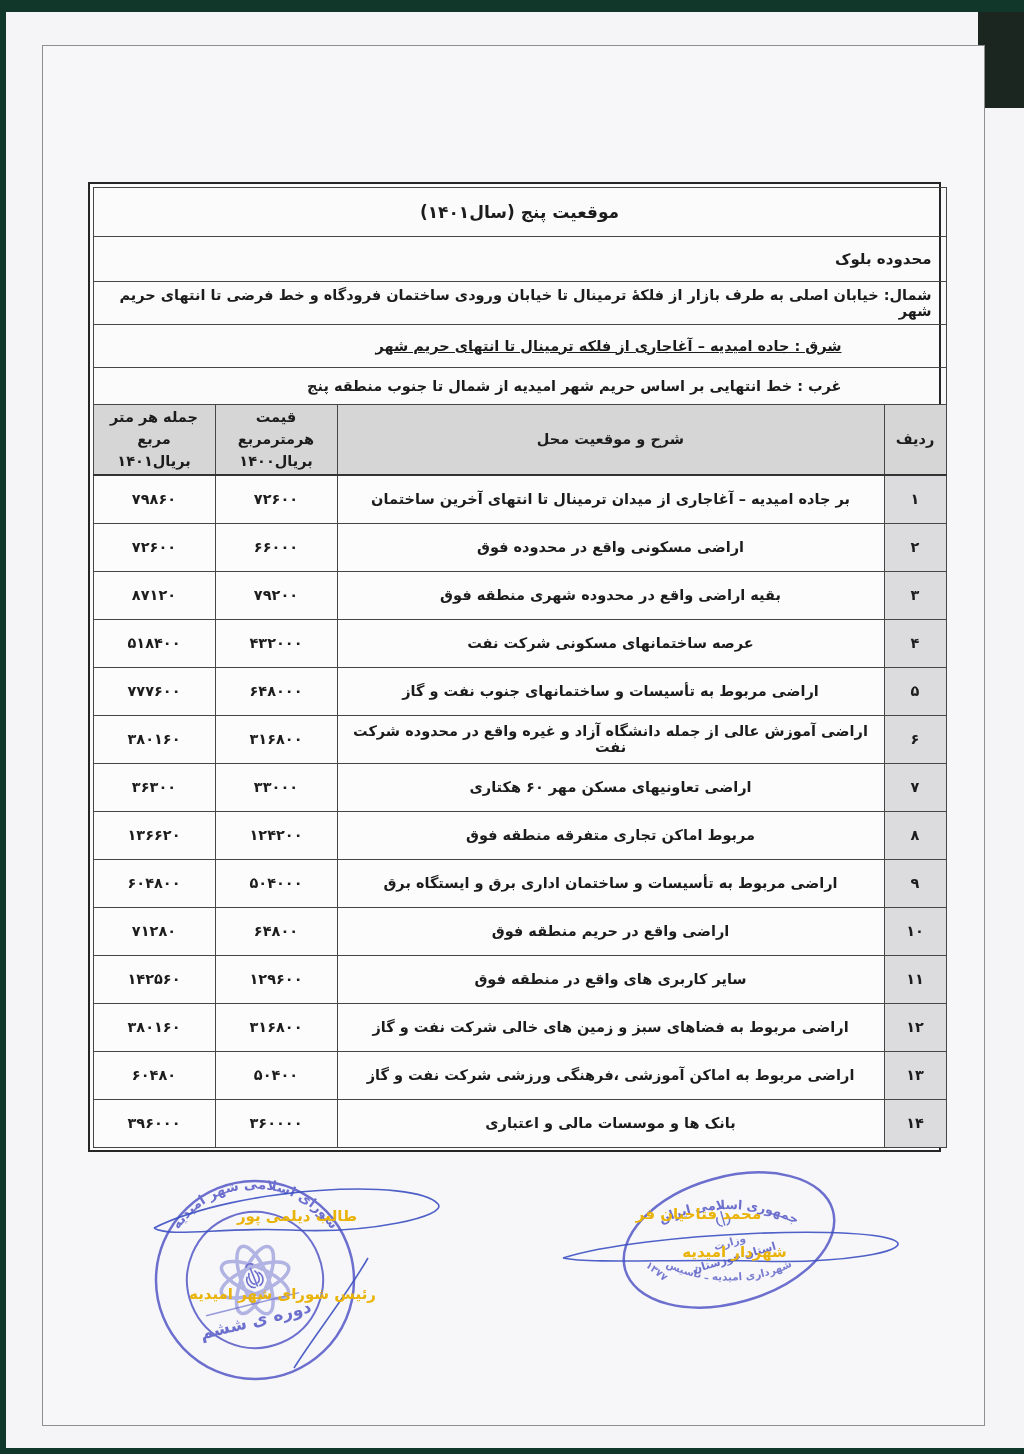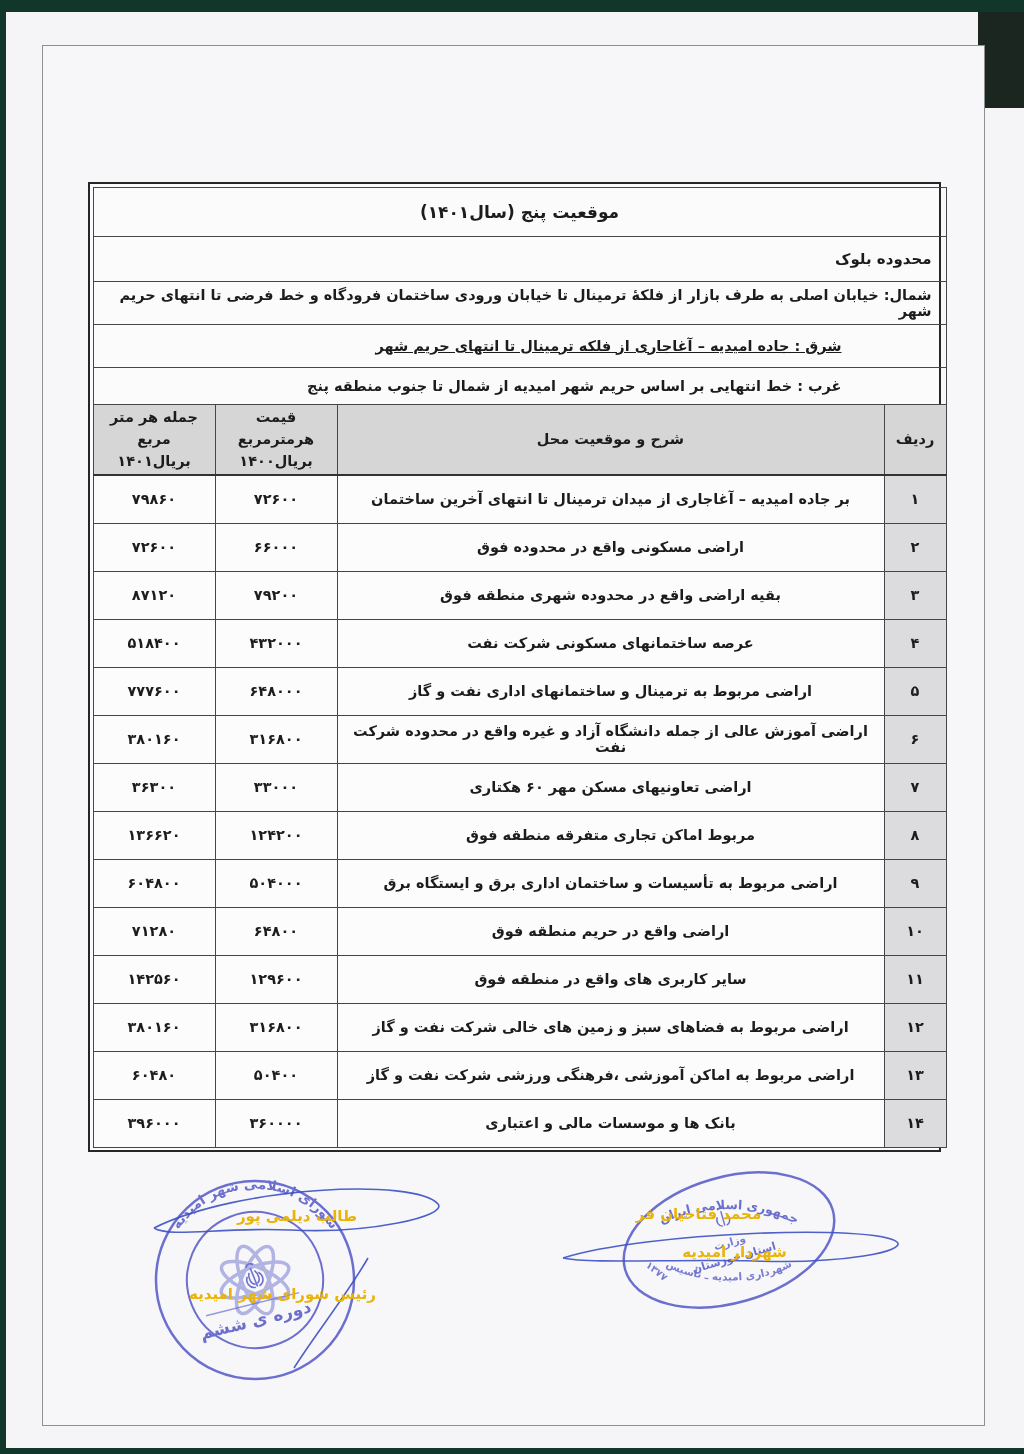--- a/index.html
+++ b/index.html
@@ -134,21 +134,21 @@
           <td class="c-num">۸۷۱۲۰</td>
         </tr>
         <tr>
           <td class="c-no">۴</td>
           <td class="c-desc">عرصه ساختمانهای مسکونی شرکت نفت</td>
           <td class="c-num">۴۳۲۰۰۰</td>
           <td class="c-num">۵۱۸۴۰۰</td>
         </tr>
         <tr>
           <td class="c-no">۵</td>
-          <td class="c-desc">اراضی مربوط به ترمینال و ساختمانهای اداری نفت و گاز</td>
+          <td class="c-desc">اراضی مربوط به تأسیسات و ساختمانهای جنوب نفت و گاز</td>
           <td class="c-num">۶۴۸۰۰۰</td>
           <td class="c-num">۷۷۷۶۰۰</td>
         </tr>
         <tr>
           <td class="c-no">۶</td>
           <td class="c-desc">اراضی آموزش عالی از جمله دانشگاه آزاد و غیره واقع در محدوده شرکت نفت</td>
           <td class="c-num">۳۱۶۸۰۰</td>
           <td class="c-num">۳۸۰۱۶۰</td>
         </tr>
         <tr>

